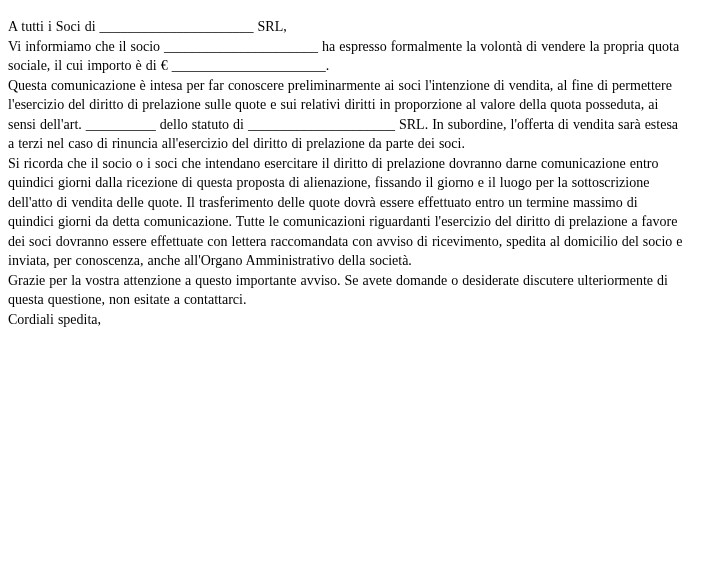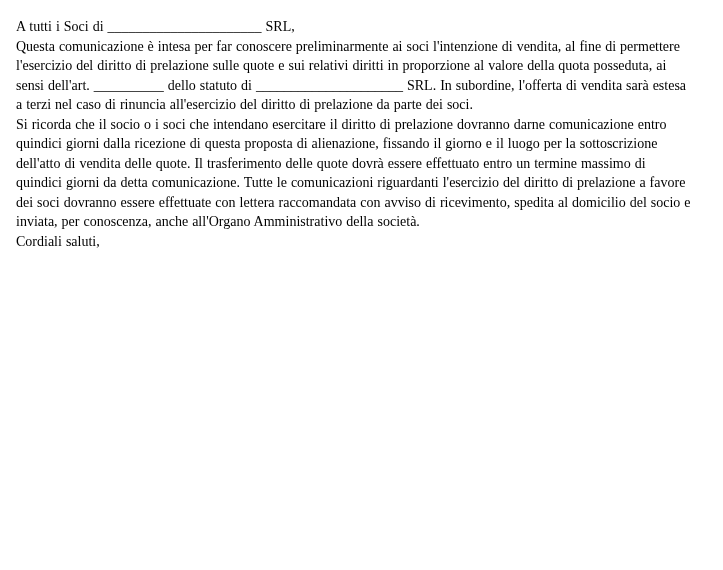--- a/index.html
+++ b/index.html
@@ -11,21 +11,21 @@
     width: 723px;
     height: 570px;
     overflow: hidden;
   }
   .page {
     box-sizing: border-box;
     width: 723px;
     height: 570px;
     background: #ffffff;
     color: #000000;
-    padding: 17px 20px 0 16px;
+    padding: 17px 20px 0 8px;
     font-family: "Liberation Serif", "DejaVu Serif", serif;
     font-size: 14px;
     line-height: 19.5px;
   }
   .page p {
     margin: 0;
     max-width: 678px;
     white-space: pre-wrap;
     word-spacing: 0.5px;
   }
@@ -36,21 +36,23 @@
   .p-thanks      { margin-bottom: 38px; }
   .p-closing     { margin-bottom: 8px; }
   .p-signature   { letter-spacing: 0; }
 </style>
 </head>
 <body>
 
 <div class="page">
   <p class="p-recipient">A tutti i Soci di ______________________ SRL,</p>
 
+  <p class="p-sale-notice">Vi informiamo che il socio ______________________ ha espresso formalmente la volontà di vendere la propria quota sociale, il cui importo è di € ______________________.</p>
 
   <p class="p-preemption">Questa comunicazione è intesa per far conoscere preliminarmente ai soci l'intenzione di vendita, al fine di permettere l'esercizio del diritto di prelazione sulle quote e sui relativi diritti in proporzione al valore della quota posseduta, ai sensi dell'art. __________ dello statuto di _____________________ SRL. In subordine, l'offerta di vendita sarà estesa a terzi nel caso di rinuncia all'esercizio del diritto di prelazione da parte dei soci.</p>
 
   <p class="p-procedure">Si ricorda che il socio o i soci che intendano esercitare il diritto di prelazione dovranno darne comunicazione entro quindici giorni dalla ricezione di questa proposta di alienazione, fissando il giorno e il luogo per la sottoscrizione dell'atto di vendita delle quote. Il trasferimento delle quote dovrà essere effettuato entro un termine massimo di quindici giorni da detta comunicazione. Tutte le comunicazioni riguardanti l'esercizio del diritto di prelazione a favore dei soci dovranno essere effettuate con lettera raccomandata con avviso di ricevimento, spedita al domicilio del socio e inviata, per conoscenza, anche all'Organo Amministrativo della società.</p>
 
+  <p class="p-thanks">Grazie per la vostra attenzione a questo importante avviso. Se avete domande o desiderate discutere ulteriormente di questa questione, non esitate a contattarci.</p>
 
-  <p class="p-closing">Cordiali saluti,</p>
+  <p class="p-closing">Cordiali spedita,</p>
 
 </div>
 
 </body></html>

